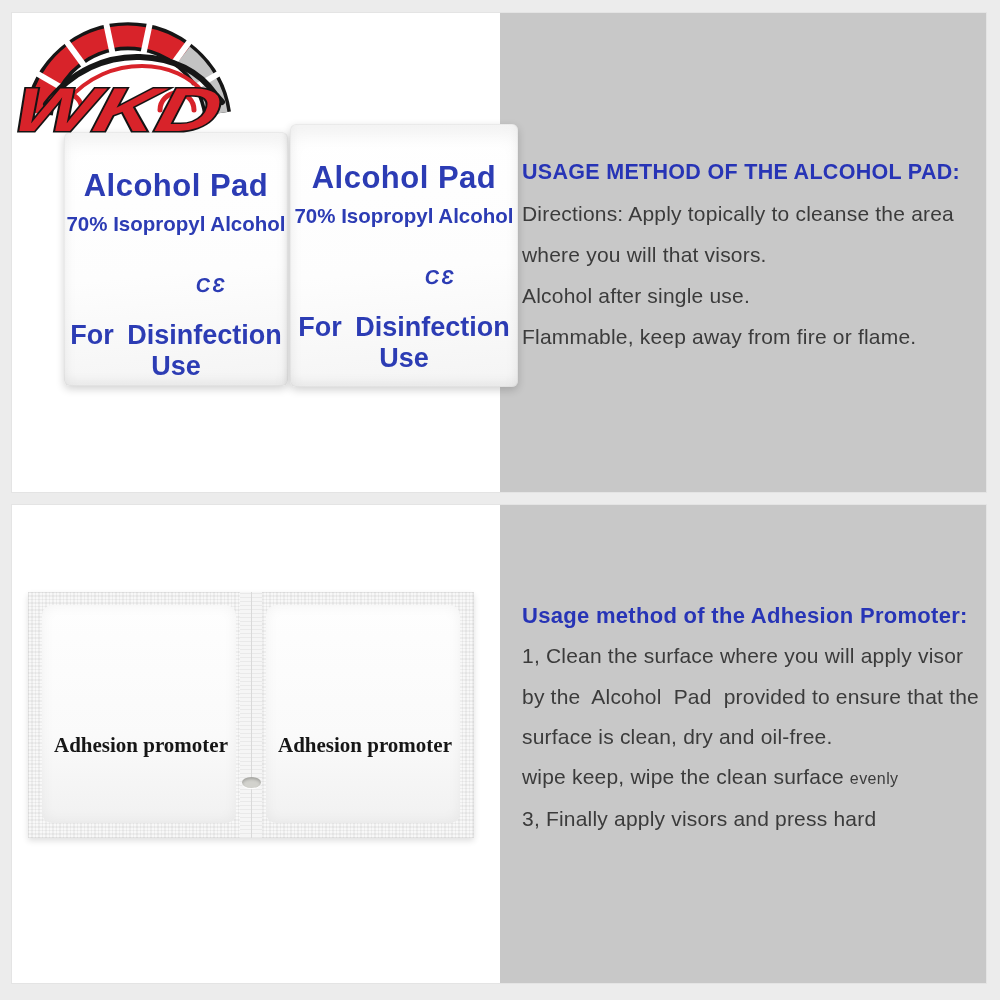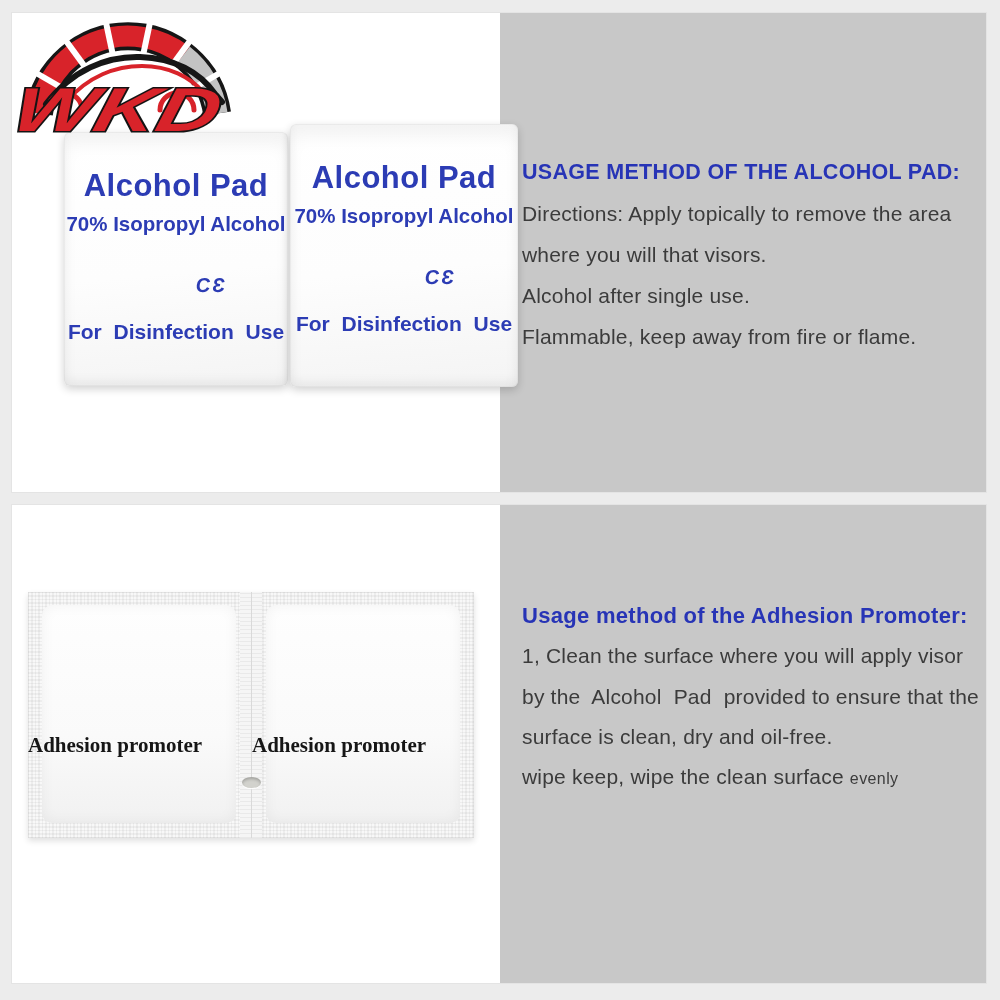--- a/index.html
+++ b/index.html
@@ -37,21 +37,21 @@
   #pad-1 { left:28px;  top:132px; width:224px; height:254px; }
   #pad-2 { left:254px; top:124px; width:228px; height:263px; }
   .pad-title  { position:absolute; top:36px;  width:100%; text-align:center;
                 font-weight:bold; font-size:31px; color:#2c3cb4; letter-spacing:0.5px; }
   .pad-sub    { position:absolute; top:80px;  width:100%; text-align:center;
                 font-weight:bold; font-size:20.5px; color:#2c3cb4; }
   .pad-ce     { position:absolute; top:142px; left:59%;
                 font-weight:bold; font-size:20px; color:#2c3cb4;
                 letter-spacing:2px; transform:skewX(-8deg); }
   .pad-footer { position:absolute; top:188px; width:100%; text-align:center;
-                font-weight:bold; font-size:21px; color:#2c3cb4; word-spacing:6px; }
+                font-weight:bold; font-size:27px; color:#2c3cb4; word-spacing:6px; }
 
   
   .adh-wrap {
     position:absolute; left:28px; top:592px; width:446px; height:246px; z-index:3;
     background:
       repeating-linear-gradient(0deg,  rgba(0,0,0,0.045) 0 1.5px, rgba(255,255,255,0) 1.5px 3.5px),
       repeating-linear-gradient(90deg, rgba(0,0,0,0.045) 0 1.5px, rgba(255,255,255,0) 1.5px 3.5px),
       #f8f8f8;
     box-shadow:0 3px 6px rgba(0,0,0,0.12), inset 0 0 0 1px rgba(0,0,0,0.04);
   }
@@ -69,21 +69,21 @@
   .adh-mid::after {
     content:""; position:absolute; left:50%; top:0; width:1px; height:100%;
     background:#d9d9d9;
   }
   .adh-notch {
     position:absolute; left:214px; top:185px; width:19px; height:11px; z-index:4;
     background:#d2d2cd; border-radius:50%;
     box-shadow:inset 0 2px 3px rgba(0,0,0,0.22), 0 1px 1px #ffffff;
   }
   .adh-label {
-    position:absolute; top:141px; width:200px; text-align:left;
+    position:absolute; top:141px; width:200px; text-align:right;
     font-family:"Liberation Serif", serif; font-weight:bold;
     font-size:21px; color:#161616;
   }
   #adh-label-left  { left:0;     }
   #adh-label-right { left:224px; }
 
   
   .panel-text { position:absolute; z-index:4; color:#3b3b3b; }
   #alcohol-instructions  { left:522px; top:152px; width:452px; }
   #adhesion-instructions { left:522px; top:596px; width:460px; }
@@ -144,21 +144,21 @@
 <div class="pad" id="pad-2">
   <div class="pad-title">Alcohol Pad</div>
   <div class="pad-sub">70% Isopropyl Alcohol</div>
   <div class="pad-ce">CƐ</div>
   <div class="pad-footer">For Disinfection Use</div>
 </div>
 
 <div class="panel-text" id="alcohol-instructions">
   <p class="panel-heading">USAGE METHOD OF THE ALCOHOL PAD:</p>
   <div class="panel-body">
-    <p>Directions: Apply topically to remove the area</p>
+    <p>Directions: Apply topically to cleanse the area</p>
     <p>where you will that visors.</p>
     <p>Alcohol after single use.</p>
     <p>Flammable, keep away from fire or flame.</p>
   </div>
 </div>
 
 <div class="card" id="card-adhesion">
   <div class="gray-panel"></div>
 </div>
 
@@ -171,14 +171,15 @@
   <div class="adh-label" id="adh-label-right">Adhesion promoter</div>
 </div>
 
 <div class="panel-text" id="adhesion-instructions">
   <p class="panel-heading">Usage method of the Adhesion Promoter:</p>
   <div class="panel-body">
     <p>1, Clean the surface where you will apply visor</p>
     <p>by the  Alcohol  Pad  provided to ensure that the</p>
     <p>surface is clean, dry and oil-free.</p>
     <p><span>wipe keep, wipe the clean surface</span> <span class="evenly">evenly</span></p>
+    <p>3, Finally apply visors and press hard</p>
   </div>
 </div>
 
 </body></html>

